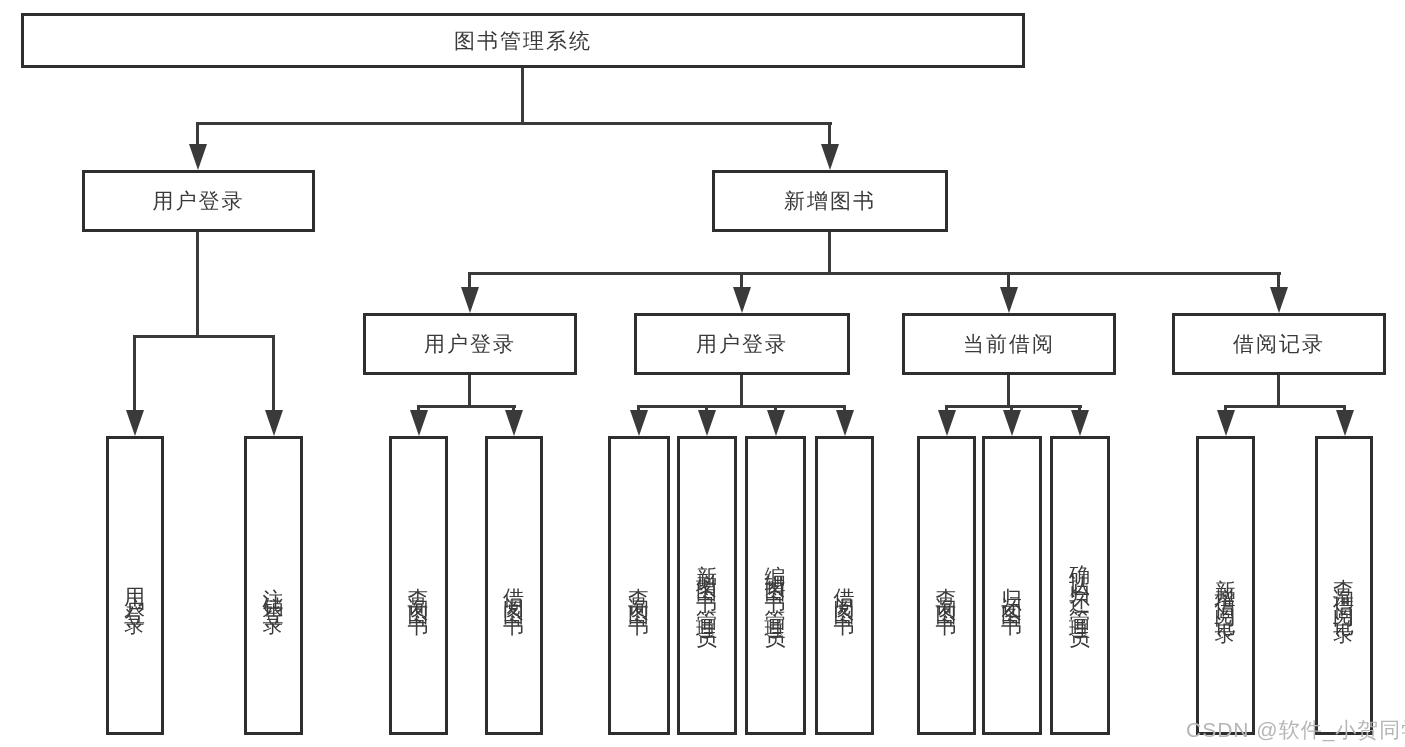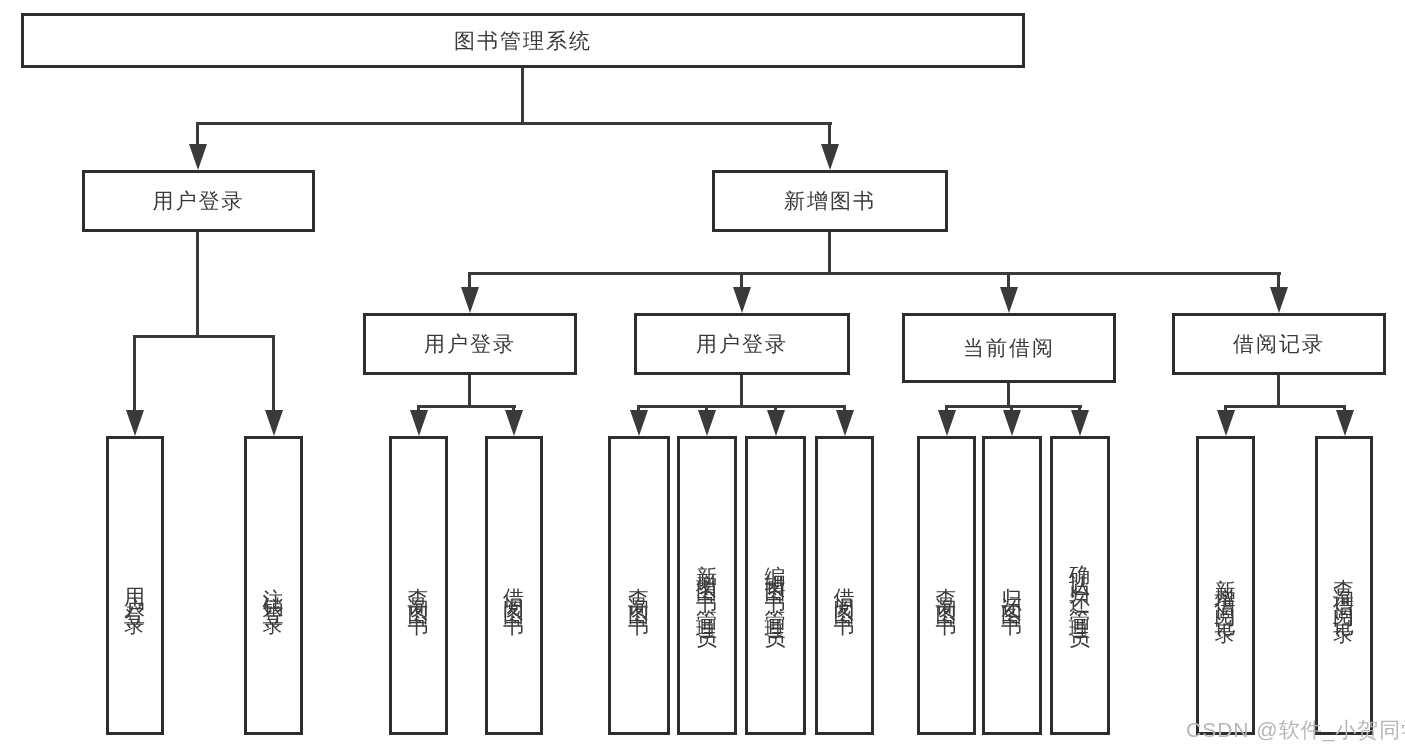--- a/index.html
+++ b/index.html
@@ -93,21 +93,21 @@
   <div class="arrowhead" style="left:461px; top:287px;"></div>
   <div class="vline" style="left:740px; top:272px; height:17px;"></div>
   <div class="arrowhead" style="left:733px; top:287px;"></div>
   <div class="vline" style="left:1007px; top:272px; height:17px;"></div>
   <div class="arrowhead" style="left:1000px; top:287px;"></div>
   <div class="vline" style="left:1277px; top:272px; height:17px;"></div>
   <div class="arrowhead" style="left:1270px; top:287px;"></div>
 
   <div class="node" style="left:363px; top:313px; width:214px; height:62px;">用户登录</div>
   <div class="node" style="left:634px; top:313px; width:216px; height:62px;">用户登录</div>
-  <div class="node" style="left:902px; top:313px; width:214px; height:70px;">当前借阅</div>
+  <div class="node" style="left:902px; top:313px; width:214px; height:62px;">当前借阅</div>
   <div class="node" style="left:1172px; top:313px; width:214px; height:62px;">借阅记录</div>
 
   <div class="vline" style="left:468px; top:375px; height:30px;"></div>
   <div class="hline" style="left:417px; top:405px; width:99px;"></div>
   <div class="vline" style="left:417px; top:405px; height:9px;"></div>
   <div class="arrowhead" style="left:410px; top:410px;"></div>
   <div class="vline" style="left:512px; top:405px; height:9px;"></div>
   <div class="arrowhead" style="left:505px; top:410px;"></div>
 
   <div class="vline" style="left:740px; top:375px; height:30px;"></div>

